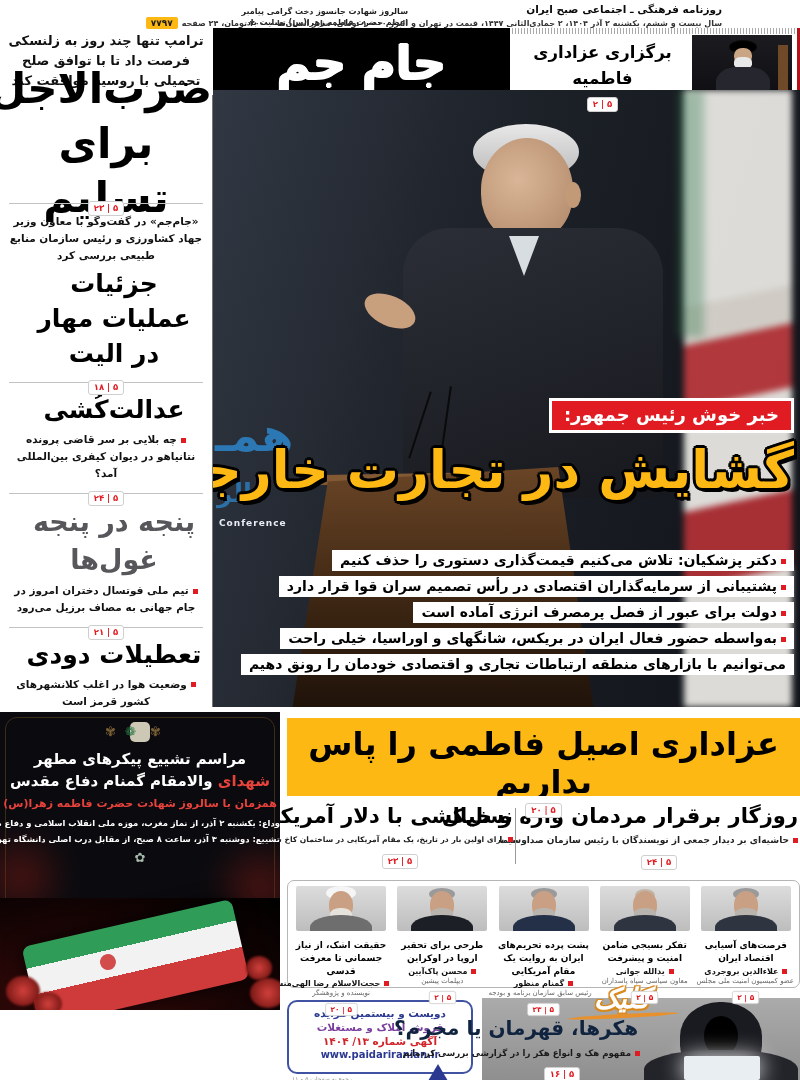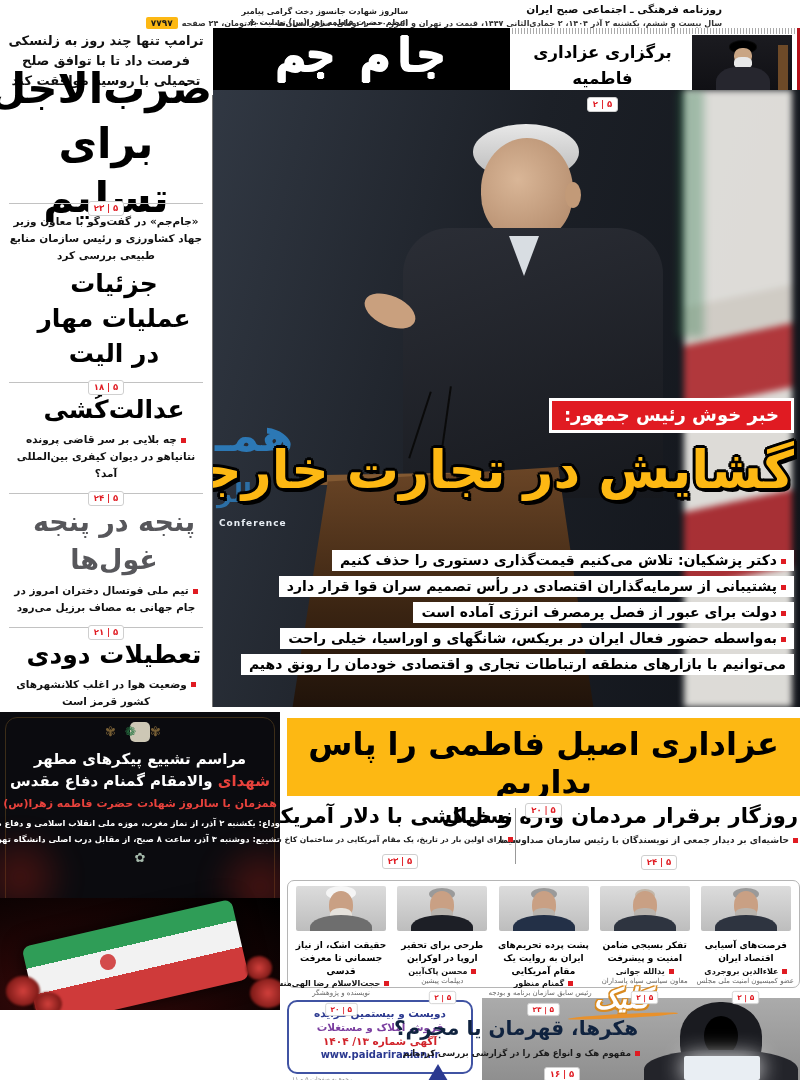--- a/index.html
+++ b/index.html
@@ -8,21 +8,21 @@
 
   
   #paper-type { position:absolute; top:3px; right:78px; font-size:10.5px; font-weight:bold; color:#0a0a0a; }
   #condolence { position:absolute; top:6px; right:392px; width:190px; font-size:8px; font-weight:bold; color:#222; line-height:1.4; }
   #issue-row { position:absolute; top:17px; right:78px; display:flex; align-items:center; gap:4px; }
   #issue-row .date { font-size:8px; font-weight:bold; color:#333; }
   .badge-yellow { background:#fdb813; color:#1a1a1a; font-size:9px; font-weight:bold; padding:1px 5px; border-radius:2px; direction:ltr; }
 
   
   #masthead { position:absolute; left:213px; top:28px; width:297px; height:62px; background:#000; color:#fff;
-              display:flex; align-items:flex-start; justify-content:center;font-family:Liberation Mono, monospace; }
+              display:flex; align-items:flex-end; justify-content:center; }
   #masthead span { font-size:46px; font-weight:bold; letter-spacing:-2px;
                    text-shadow:1px 0 #fff, -1px 0 #fff, 0 1px #fff, 0 -1px #fff; }
 
   
   #leader-box { position:absolute; left:512px; top:28px; width:285px; height:80px; }
   .dots { position:absolute; left:0; right:0; height:6px; background:repeating-linear-gradient(90deg,#aaa 0 1px, transparent 1px 3px); }
   #leader-title { position:absolute; right:112px; top:12px; width:165px; text-align:center; font-size:16.5px; font-weight:900; line-height:1.55; color:#000; }
   #leader-badge-wrap { position:absolute; right:112px; top:64px; width:165px; text-align:center; }
   #leader-photo { position:absolute; left:180px; top:7px; width:100px; height:66px; background:linear-gradient(#1b1b20,#0e0e12); overflow:hidden; }
   .lp-turban { position:absolute; left:38px; top:6px; width:26px; height:12px; border-radius:50%; background:#000; box-shadow:0 0 0 1px #0a0a0a; }

